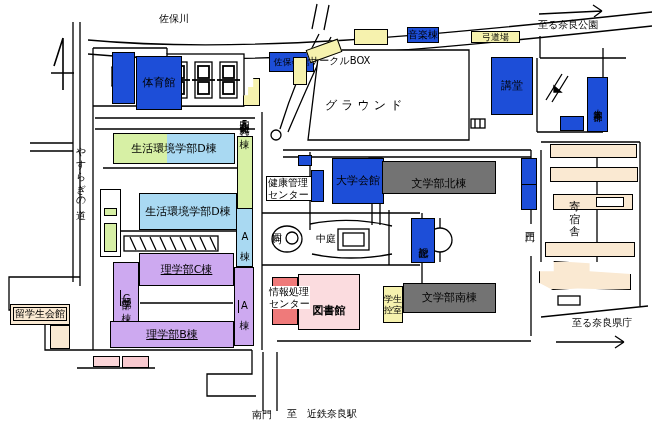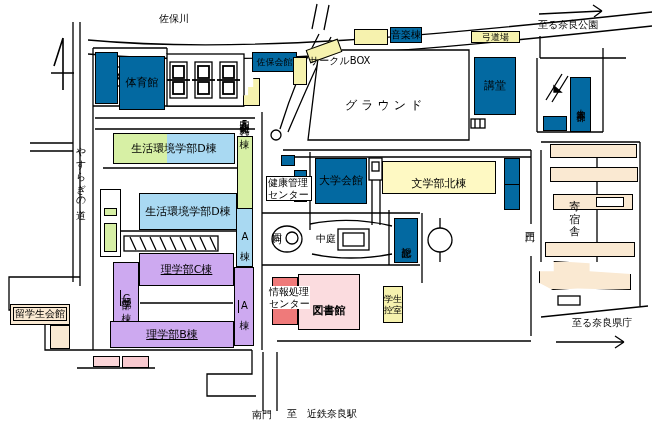--- a/index.html
+++ b/index.html
@@ -1,22 +1,22 @@
 <!DOCTYPE html>
 <html><head>
 <meta charset="utf-8">
 <style>
   html,body{margin:0;padding:0;background:#fff;}
   #canvas{position:relative;width:652px;height:429px;background:#fff;overflow:hidden;
           font-family:"DejaVu Sans","Liberation Sans",sans-serif;color:#000;}
   svg{position:absolute;left:0;top:0;}
   .bld{position:absolute;border:1px solid #000;box-sizing:border-box;
        display:flex;align-items:center;justify-content:center;text-align:center;}
-  .pink{background:#0369a1;} .lpink{background:#FBDCDF;font-weight:bold;} .yellow{background:#F6F2AE;}
-  .ygreen{background:#D7F0A5;} .green{background:#fef9c3;} .blue{background:#A9D9F2;}
+  .pink{background:#1d4ed8;margin-left:17px;} .lpink{background:#FBDCDF;font-weight:bold;} .yellow{background:#F6F2AE;}
+  .ygreen{background:#D7F0A5;} .green{background:#737373;} .blue{background:#A9D9F2;}
   .purple{background:#CDA9F0;text-decoration:underline;} .red{background:#EF7A7A;} .beige{background:#FAE9D2;}
   .white{background:#fff;}
   .lbl{font-size:10px;line-height:1.2;white-space:pre-line;}
   .f11{font-size:11px;} .f9{font-size:9px;}
   .v{writing-mode:vertical-rl;text-orientation:upright;letter-spacing:1px;}
   .tag{position:absolute;font-size:10px;line-height:1.15;white-space:pre-line;}
   .boxed{background:#fff;border:1px solid #000;padding:0 1px;}
   .wbg{background:#fff;}
 </style>
 </head>
@@ -141,20 +141,23 @@
 
   <div class="bld green" style="left:382px;top:161px;width:114px;height:33px">
       <span class="lbl f11" style="padding-top:12px">文学部北棟</span>
     </div>
   <div class="bld pink" style="left:504px;top:158px;width:16px;height:27px"></div>
   <div class="bld pink" style="left:504px;top:184px;width:16px;height:26px"></div>
 
   <div class="bld pink" style="left:394px;top:218px;width:24px;height:45px">
       <span class="lbl v">記念館</span>
     </div>
+  <div class="bld green" style="left:403px;top:283px;width:93px;height:30px">
+      <span class="lbl f11">文学部南棟</span>
+    </div>
   <div class="bld yellow" style="left:383px;top:286px;width:20px;height:37px">
       <span class="lbl f9">学生
 控室</span>
     </div>
 
   <div class="bld red" style="left:272px;top:277px;width:26px;height:48px"></div>
   <div class="bld lpink" style="left:298px;top:274px;width:62px;height:56px">
       <span class="lbl f11" style="padding-top:18px">図書館</span>
     </div>
   <div class="tag wbg f9" style="left:269px;top:286px">情報処理
@@ -205,17 +208,17 @@
   <div class="tag v" style="left:567px;top:191px;height:72px;font-size:11px;letter-spacing:13px">寄宿舎</div>
 
   <div class="tag f11" style="left:159px;top:13px">佐保川</div>
   <div class="tag v" style="left:75px;top:140px;height:82px;font-size:10px">やすらぎの道</div>
   <div class="tag f11" style="left:538px;top:19px">至る奈良公園</div>
   <div class="tag f11" style="left:572px;top:317px">至る奈良県庁</div>
   <div class="tag v wbg f11" style="left:524px;top:224px;height:32px">正門</div>
   <div class="tag f11" style="left:252px;top:409px">南門</div>
   <div class="tag f11" style="left:287px;top:408px">至　近鉄奈良駅</div>
   <div class="tag" style="left:309px;top:55px">サークルBOX</div>
-  <div class="tag" style="left:345px;top:99px;font-size:12px;letter-spacing:4px">グラウンド</div>
+  <div class="tag" style="left:325px;top:99px;font-size:12px;letter-spacing:4px">グラウンド</div>
   <div class="tag f9" style="left:316px;top:233px">中庭</div>
   <div class="tag v" style="left:271px;top:226px;height:28px;font-size:10px">四阿</div>
 
 </div>
 
 </body></html>

